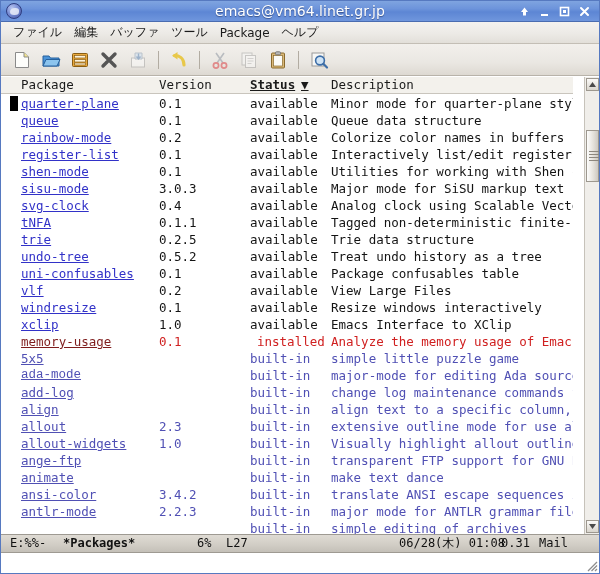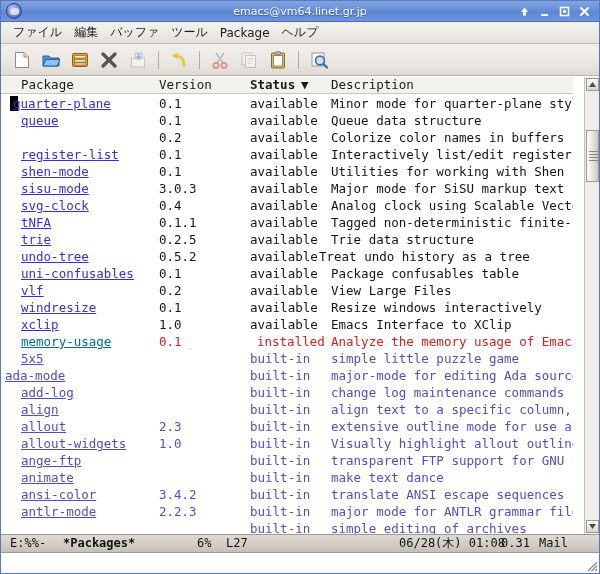--- a/index.html
+++ b/index.html
@@ -61,21 +61,21 @@
     background: #e9ecf8;
     border-radius: 60% 40% 50% 50%;
     opacity: .85;
   }
   .title-text {
     position: absolute;
     left: 0;
     right: 0;
     text-align: center;
     color: #ffffff;
-    font-size: 11px;
+    font-size: 14px;
     font-family: "DejaVu Sans", sans-serif;
     text-shadow: 0 1px 1px rgba(30,50,100,.65);
     pointer-events: none;
   }
   .title-buttons {
     margin-left: auto;
     display: flex;
     align-items: center;
     gap: 7px;
     padding-right: 5px;
@@ -170,21 +170,21 @@
     color: #1a1a1a;
   }
   .hdrrow .cell {
     position: absolute;
     top: 0;
     white-space: pre;
     font-family: "DejaVu Sans Mono", monospace;
     font-size: 12.5px;
     line-height: 16px;
   }
-  .hdrrow .cell.bold { font-weight: bold; }
+  .hdrrow .cell.bold { font-weight: bold; text-decoration: underline; }
 
   .rows {
     position: relative;
     padding-top: 1px;
   }
   .row {
     position: relative;
     height: 17px;
     white-space: pre;
   }
@@ -195,21 +195,21 @@
     font-family: "DejaVu Sans Mono", monospace;
     font-size: 12.5px;
     line-height: 17px;
   }
   .pkg {
     text-decoration: underline;
     cursor: pointer;
   }
   .row.available .pkg { color: #3232c8; }
   .row.available .txt { color: #141414; }
-  .row.installed .pkg { color: #0369a1; text-decoration: underline; }
+  .row.installed .pkg { color: #7f1d1d; text-decoration: underline; }
   .row.installed .txt { color: #d02020; }
   .row.builtin .pkg { color: #5050b4; }
   .row.builtin .txt { color: #5050b4; }
 
   .cursor-block {
     position: absolute;
     left: 9px;
     top: 1px;
     width: 8px;
     height: 15px;
@@ -449,37 +449,37 @@
 
         <div class="hdrrow">
           <div class="cell" style="left:20px;">Package</div>
           <div class="cell" style="left:158px;">Version</div>
           <div class="cell bold" style="left:249px;">Status</div>
           <div class="cell bold" style="left:300px;">▼</div>
           <div class="cell" style="left:330px;">Description</div>
         </div>
 
         <div class="rows" id="rows">
-            <div class="row available"><div class="cursor-block"></div><div class="c pkg" style="left: 12px;">quarter-plane</div><div class="c txt" style="left: 158px;">0.1</div><div class="c txt" style="left: 249px;">available</div><div class="c txt" style="left: 330px;">Minor mode for quarter-plane style</div><div class="contarrow">→</div></div>
+            <div class="row available"><div class="cursor-block"></div><div class="c pkg" style="left: 20px;">quarter-plane</div><div class="c txt" style="left: 158px;">0.1</div><div class="c txt" style="left: 249px;">available</div><div class="c txt" style="left: 330px;">Minor mode for quarter-plane style</div><div class="contarrow">→</div></div>
             <div class="row available"><div class="c pkg" style="left: 20px;">queue</div><div class="c txt" style="left: 158px;">0.1</div><div class="c txt" style="left: 249px;">available</div><div class="c txt" style="left: 330px;">Queue data structure</div></div>
-            <div class="row available"><div class="c txt" style="left: 158px;">0.2</div><div class="c txt" style="left: 249px;">available</div><div class="c txt" style="left: 330px;">Colorize color names in buffers</div></div>
+            <div class="row available"><div class="c pkg" style="left: 20px;">rainbow-mode</div><div class="c txt" style="left: 158px;">0.2</div><div class="c txt" style="left: 249px;">available</div><div class="c txt" style="left: 330px;">Colorize color names in buffers</div></div>
             <div class="row available"><div class="c pkg" style="left: 20px;">register-list</div><div class="c txt" style="left: 158px;">0.1</div><div class="c txt" style="left: 249px;">available</div><div class="c txt" style="left: 330px;">Interactively list/edit registers</div></div>
             <div class="row available"><div class="c pkg" style="left: 20px;">shen-mode</div><div class="c txt" style="left: 158px;">0.1</div><div class="c txt" style="left: 249px;">available</div><div class="c txt" style="left: 330px;">Utilities for working with Shen cod</div><div class="contarrow">→</div></div>
             <div class="row available"><div class="c pkg" style="left: 20px;">sisu-mode</div><div class="c txt" style="left: 158px;">3.0.3</div><div class="c txt" style="left: 249px;">available</div><div class="c txt" style="left: 330px;">Major mode for SiSU markup text</div></div>
             <div class="row available"><div class="c pkg" style="left: 20px;">svg-clock</div><div class="c txt" style="left: 158px;">0.4</div><div class="c txt" style="left: 249px;">available</div><div class="c txt" style="left: 330px;">Analog clock using Scalable Vector</div><div class="contarrow">→</div></div>
             <div class="row available"><div class="c pkg" style="left: 20px;">tNFA</div><div class="c txt" style="left: 158px;">0.1.1</div><div class="c txt" style="left: 249px;">available</div><div class="c txt" style="left: 330px;">Tagged non-deterministic finite-sta</div><div class="contarrow">→</div></div>
             <div class="row available"><div class="c pkg" style="left: 20px;">trie</div><div class="c txt" style="left: 158px;">0.2.5</div><div class="c txt" style="left: 249px;">available</div><div class="c txt" style="left: 330px;">Trie data structure</div></div>
-            <div class="row available"><div class="c pkg" style="left: 20px;">undo-tree</div><div class="c txt" style="left: 158px;">0.5.2</div><div class="c txt" style="left: 249px;">available</div><div class="c txt" style="left: 318px;">Treat undo history as a tree</div></div>
+            <div class="row available"><div class="c pkg" style="left: 20px;">undo-tree</div><div class="c txt" style="left: 158px;">0.5.2</div><div class="c txt" style="left: 249px;">available</div><div class="c txt" style="left: 330px;">Treat undo history as a tree</div></div>
             <div class="row available"><div class="c pkg" style="left: 20px;">uni-confusables</div><div class="c txt" style="left: 158px;">0.1</div><div class="c txt" style="left: 249px;">available</div><div class="c txt" style="left: 330px;">Package confusables table</div></div>
             <div class="row available"><div class="c pkg" style="left: 20px;">vlf</div><div class="c txt" style="left: 158px;">0.2</div><div class="c txt" style="left: 249px;">available</div><div class="c txt" style="left: 330px; text-align: center;">View Large Files</div></div>
             <div class="row available"><div class="c pkg" style="left: 20px;">windresize</div><div class="c txt" style="left: 158px;">0.1</div><div class="c txt" style="left: 249px;">available</div><div class="c txt" style="left: 330px;">Resize windows interactively</div></div>
             <div class="row available"><div class="c pkg" style="left: 20px;">xclip</div><div class="c txt" style="left: 158px;">1.0</div><div class="c txt" style="left: 249px;">available</div><div class="c txt" style="left: 330px;">Emacs Interface to XClip</div></div>
             <div class="row installed"><div class="c pkg" style="left: 20px;">memory-usage</div><div class="c txt" style="left: 158px;">0.1</div><div class="c txt" style="left: 256px; text-align: center;">installed</div><div class="c txt" style="left: 330px;">Analyze the memory usage of Emacs i</div><div class="contarrow">→</div></div>
             <div class="row builtin"><div class="c pkg" style="left: 20px;">5x5</div><div class="c txt" style="left: 249px;">built-in</div><div class="c txt" style="left: 330px;">simple little puzzle game</div></div>
-            <div class="row builtin"><div class="c pkg" style="left: 4px;">ada-mode</div><div class="c txt" style="left: 249px;">built-in</div><div class="c txt" style="left: 330px;">major-mode for editing Ada sources</div></div>
+            <div class="row builtin"><div class="c pkg" style="left: 20px; font-family: Liberation Mono, monospace;">ada-mode</div><div class="c txt" style="left: 249px;">built-in</div><div class="c txt" style="left: 330px;">major-mode for editing Ada sources</div></div>
             <div class="row builtin"><div class="c pkg" style="left: 20px;">add-log</div><div class="c txt" style="left: 249px;">built-in</div><div class="c txt" style="left: 330px;">change log maintenance commands for</div><div class="contarrow">→</div></div>
             <div class="row builtin"><div class="c pkg" style="left: 20px;">align</div><div class="c txt" style="left: 249px;">built-in</div><div class="c txt" style="left: 330px;">align text to a specific column, by</div><div class="contarrow">→</div></div>
             <div class="row builtin"><div class="c pkg" style="left: 20px;">allout</div><div class="c txt" style="left: 158px;">2.3</div><div class="c txt" style="left: 249px;">built-in</div><div class="c txt" style="left: 330px;">extensive outline mode for use alon</div><div class="contarrow">→</div></div>
             <div class="row builtin"><div class="c pkg" style="left: 20px;">allout-widgets</div><div class="c txt" style="left: 158px;">1.0</div><div class="c txt" style="left: 249px;">built-in</div><div class="c txt" style="left: 330px;">Visually highlight allout outline s</div><div class="contarrow">→</div></div>
             <div class="row builtin"><div class="c pkg" style="left: 20px;">ange-ftp</div><div class="c txt" style="left: 249px;">built-in</div><div class="c txt" style="left: 330px;">transparent FTP support for GNU Ema</div><div class="contarrow">→</div></div>
             <div class="row builtin"><div class="c pkg" style="left: 20px;">animate</div><div class="c txt" style="left: 249px;">built-in</div><div class="c txt" style="left: 330px;">make text dance</div></div>
             <div class="row builtin"><div class="c pkg" style="left: 20px;">ansi-color</div><div class="c txt" style="left: 158px;">3.4.2</div><div class="c txt" style="left: 249px;">built-in</div><div class="c txt" style="left: 330px;">translate ANSI escape sequences int</div><div class="contarrow">→</div></div>
             <div class="row builtin"><div class="c pkg" style="left: 20px;">antlr-mode</div><div class="c txt" style="left: 158px;">2.2.3</div><div class="c txt" style="left: 249px;">built-in</div><div class="c txt" style="left: 330px;">major mode for ANTLR grammar files</div></div>
             <div class="row builtin"><div class="c pkg" style="left: 20px; margin-top: 12px;">arc-mode</div><div class="c txt" style="left: 249px;">built-in</div><div class="c txt" style="left: 330px;">simple editing of archives</div></div>
           </div>

